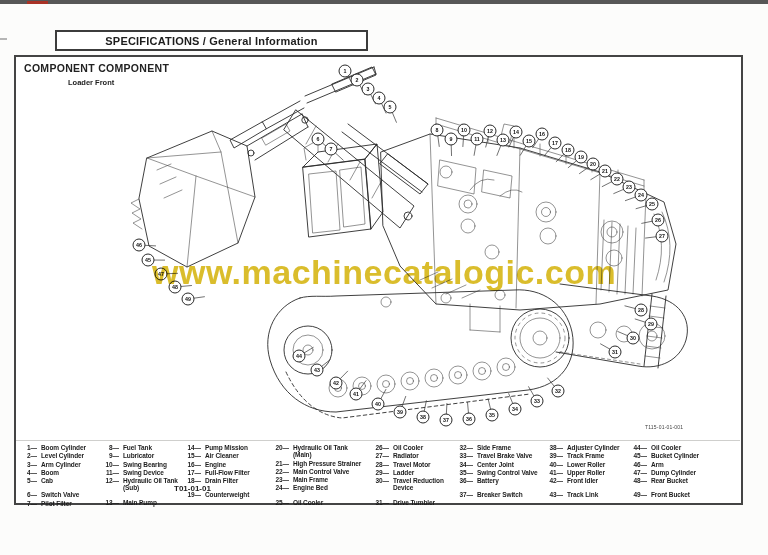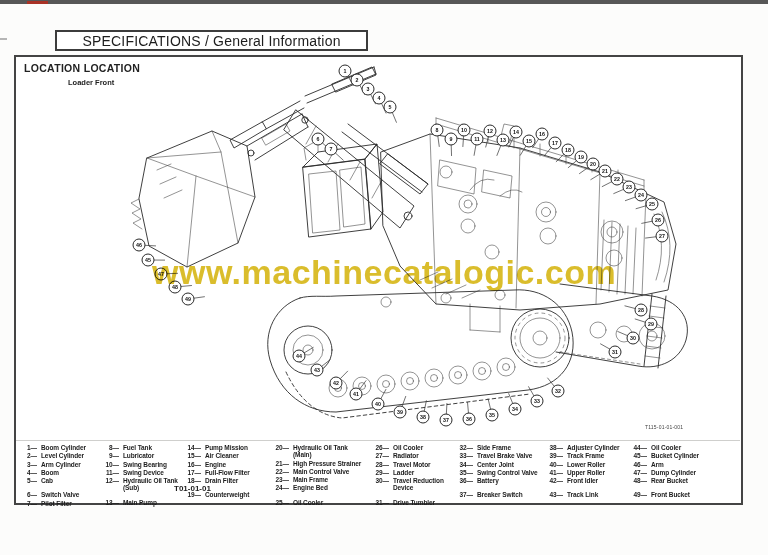--- a/index.html
+++ b/index.html
@@ -14,21 +14,21 @@
   }
   .scan-bar{position:absolute;left:0;top:0;width:768px;height:3.5px;background:#575757;}
   .red-mark{position:absolute;left:27px;top:1px;width:21px;height:3px;background:#a93226;}
   .scan-artifact{position:absolute;left:0;top:38px;width:7px;height:2px;background:#b5b5b5;}
 
   .header-box{
     position:absolute;left:55px;top:30px;width:313px;height:21px;
     border:2px solid #3c3c3c;box-sizing:border-box;background:#fff;
     display:flex;align-items:center;justify-content:center;
   }
-  .header-box .title{font-size:14px;font-weight:400;letter-spacing:.2px;color:#1d1d1d;}
+  .header-box .title{font-size:11px;font-weight:700;letter-spacing:.2px;color:#1d1d1d;}
 
   .content-box{
     position:absolute;left:14px;top:55px;width:729px;height:450px;
     border:2px solid #444;box-sizing:border-box;background:#fff;
   }
   .section-title{position:absolute;left:24px;top:62px;font-size:10.5px;font-weight:700;letter-spacing:.3px;}
   .subsection{position:absolute;left:24px;top:78px;font-size:7.5px;font-weight:700;margin-left:44px;}
 
   .diagram-svg{position:absolute;left:0;top:0;width:768px;height:555px;}
   .diagram-svg path,.diagram-svg circle,.diagram-svg line{vector-effect:non-scaling-stroke;}
@@ -68,21 +68,21 @@
   <div class="scan-bar"></div>
   <div class="red-mark"></div>
   <div class="scan-artifact"></div>
 
   <div class="header-box">
     <span class="title">SPECIFICATIONS / General Information</span>
   </div>
 
   <div class="content-box"></div>
 
-  <div class="section-title">LOCATION LOCATION</div>
+  <div class="section-title">COMPONENT COMPONENT</div>
   <div class="subsection">Loader Front</div>
 
   <svg class="diagram-svg" viewBox="0 0 768 555">
     <g class="mach">
 
       <path d="M147,158 L212,131 L247,146 L255,197 L238,243 L187,267 L149,246 L139,199 Z"></path>
       <path class="mach-thin" d="M147,158 L196,176 L255,197 M196,176 L187,267 M212,131 L221,152 L238,243 M221,152 L147,158"></path>
       <path class="mach-thin" d="M139,199 l-8,4 l9,6 l-8,4 l9,6 l-8,4 l9,6"></path>
       <path class="mach-thin" d="M157,170 l14,-6 M160,184 l16,-7 M164,198 l18,-8"></path>
 

